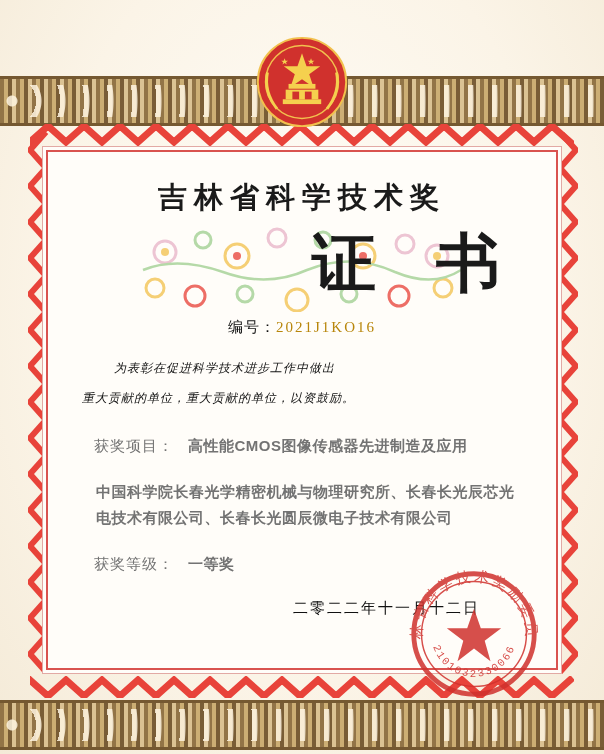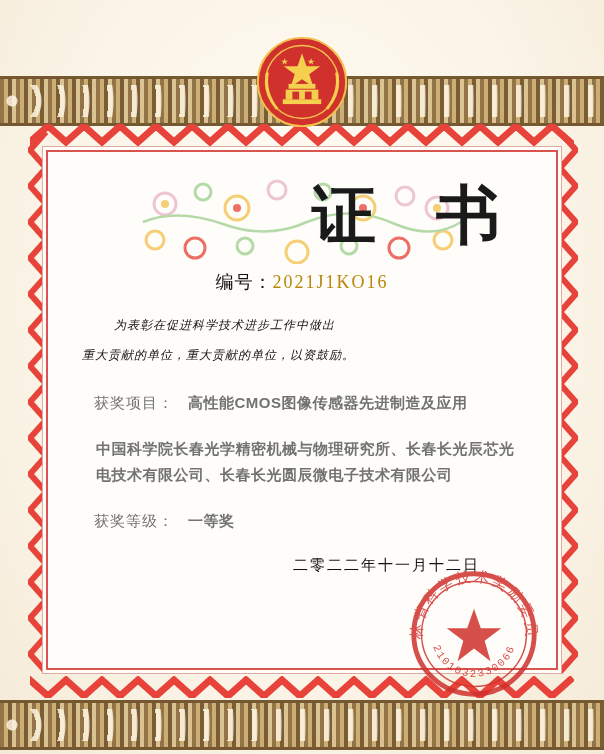--- a/index.html
+++ b/index.html
@@ -125,21 +125,21 @@
     font-weight: bold;
     font-size: 64px;
     letter-spacing: 22px;
     color: #1a1a1a;
     line-height: 88px;
     text-indent: 22px;
   }
 
   .serial {
     text-align: center;
-    font-size: 18px;
+    font-size: 15px;
     color: #111;
     margin-top: 2px;
     letter-spacing: 1px;
   }
   .serial .num {
     color: #b8860b;
     font-family: "Liberation Serif", serif;
     letter-spacing: 2px;
   }
 
@@ -233,20 +233,21 @@
   </svg>
   <svg class="zigzag left" viewBox="0 0 22 554" preserveAspectRatio="none">
     <path d="M18,0 L2,18 L18,36 L2,54 L18,72 L2,90 L18,108 L2,126 L18,144 L2,162 L18,180 L2,198 L18,216 L2,234 L18,252 L2,270 L18,288 L2,306 L18,324 L2,342 L18,360 L2,378 L18,396 L2,414 L18,432 L2,450 L18,468 L2,486 L18,504 L2,522 L18,540" stroke="#e8433a" stroke-width="6" fill="none"></path>
   </svg>
   <svg class="zigzag right" viewBox="0 0 22 554" preserveAspectRatio="none">
     <path d="M4,0 L20,18 L4,36 L20,54 L4,72 L20,90 L4,108 L20,126 L4,144 L20,162 L4,180 L20,198 L4,216 L20,234 L4,252 L20,270 L4,288 L20,306 L4,324 L20,342 L4,360 L20,378 L4,396 L20,414 L4,432 L20,450 L4,468 L20,486 L4,504 L20,522 L4,540" stroke="#e8433a" stroke-width="6" fill="none"></path>
   </svg>
 
   <div class="panel">
 
+    <div class="title">吉林省科学技术奖</div>
 
     <div class="zhengshu-wrap">
       <svg class="motif" viewBox="0 0 330 86">
         <g opacity="0.9">
           <circle cx="28" cy="26" r="11" fill="none" stroke="#e8b4c8" stroke-width="3"></circle>
           <circle cx="28" cy="26" r="4" fill="#f2c14e"></circle>
           <circle cx="66" cy="14" r="8" fill="none" stroke="#9fcf8f" stroke-width="3"></circle>
           <circle cx="100" cy="30" r="12" fill="none" stroke="#f2c14e" stroke-width="3"></circle>
           <circle cx="100" cy="30" r="4" fill="#e8433a"></circle>
           <circle cx="140" cy="12" r="9" fill="none" stroke="#e8b4c8" stroke-width="3"></circle>

